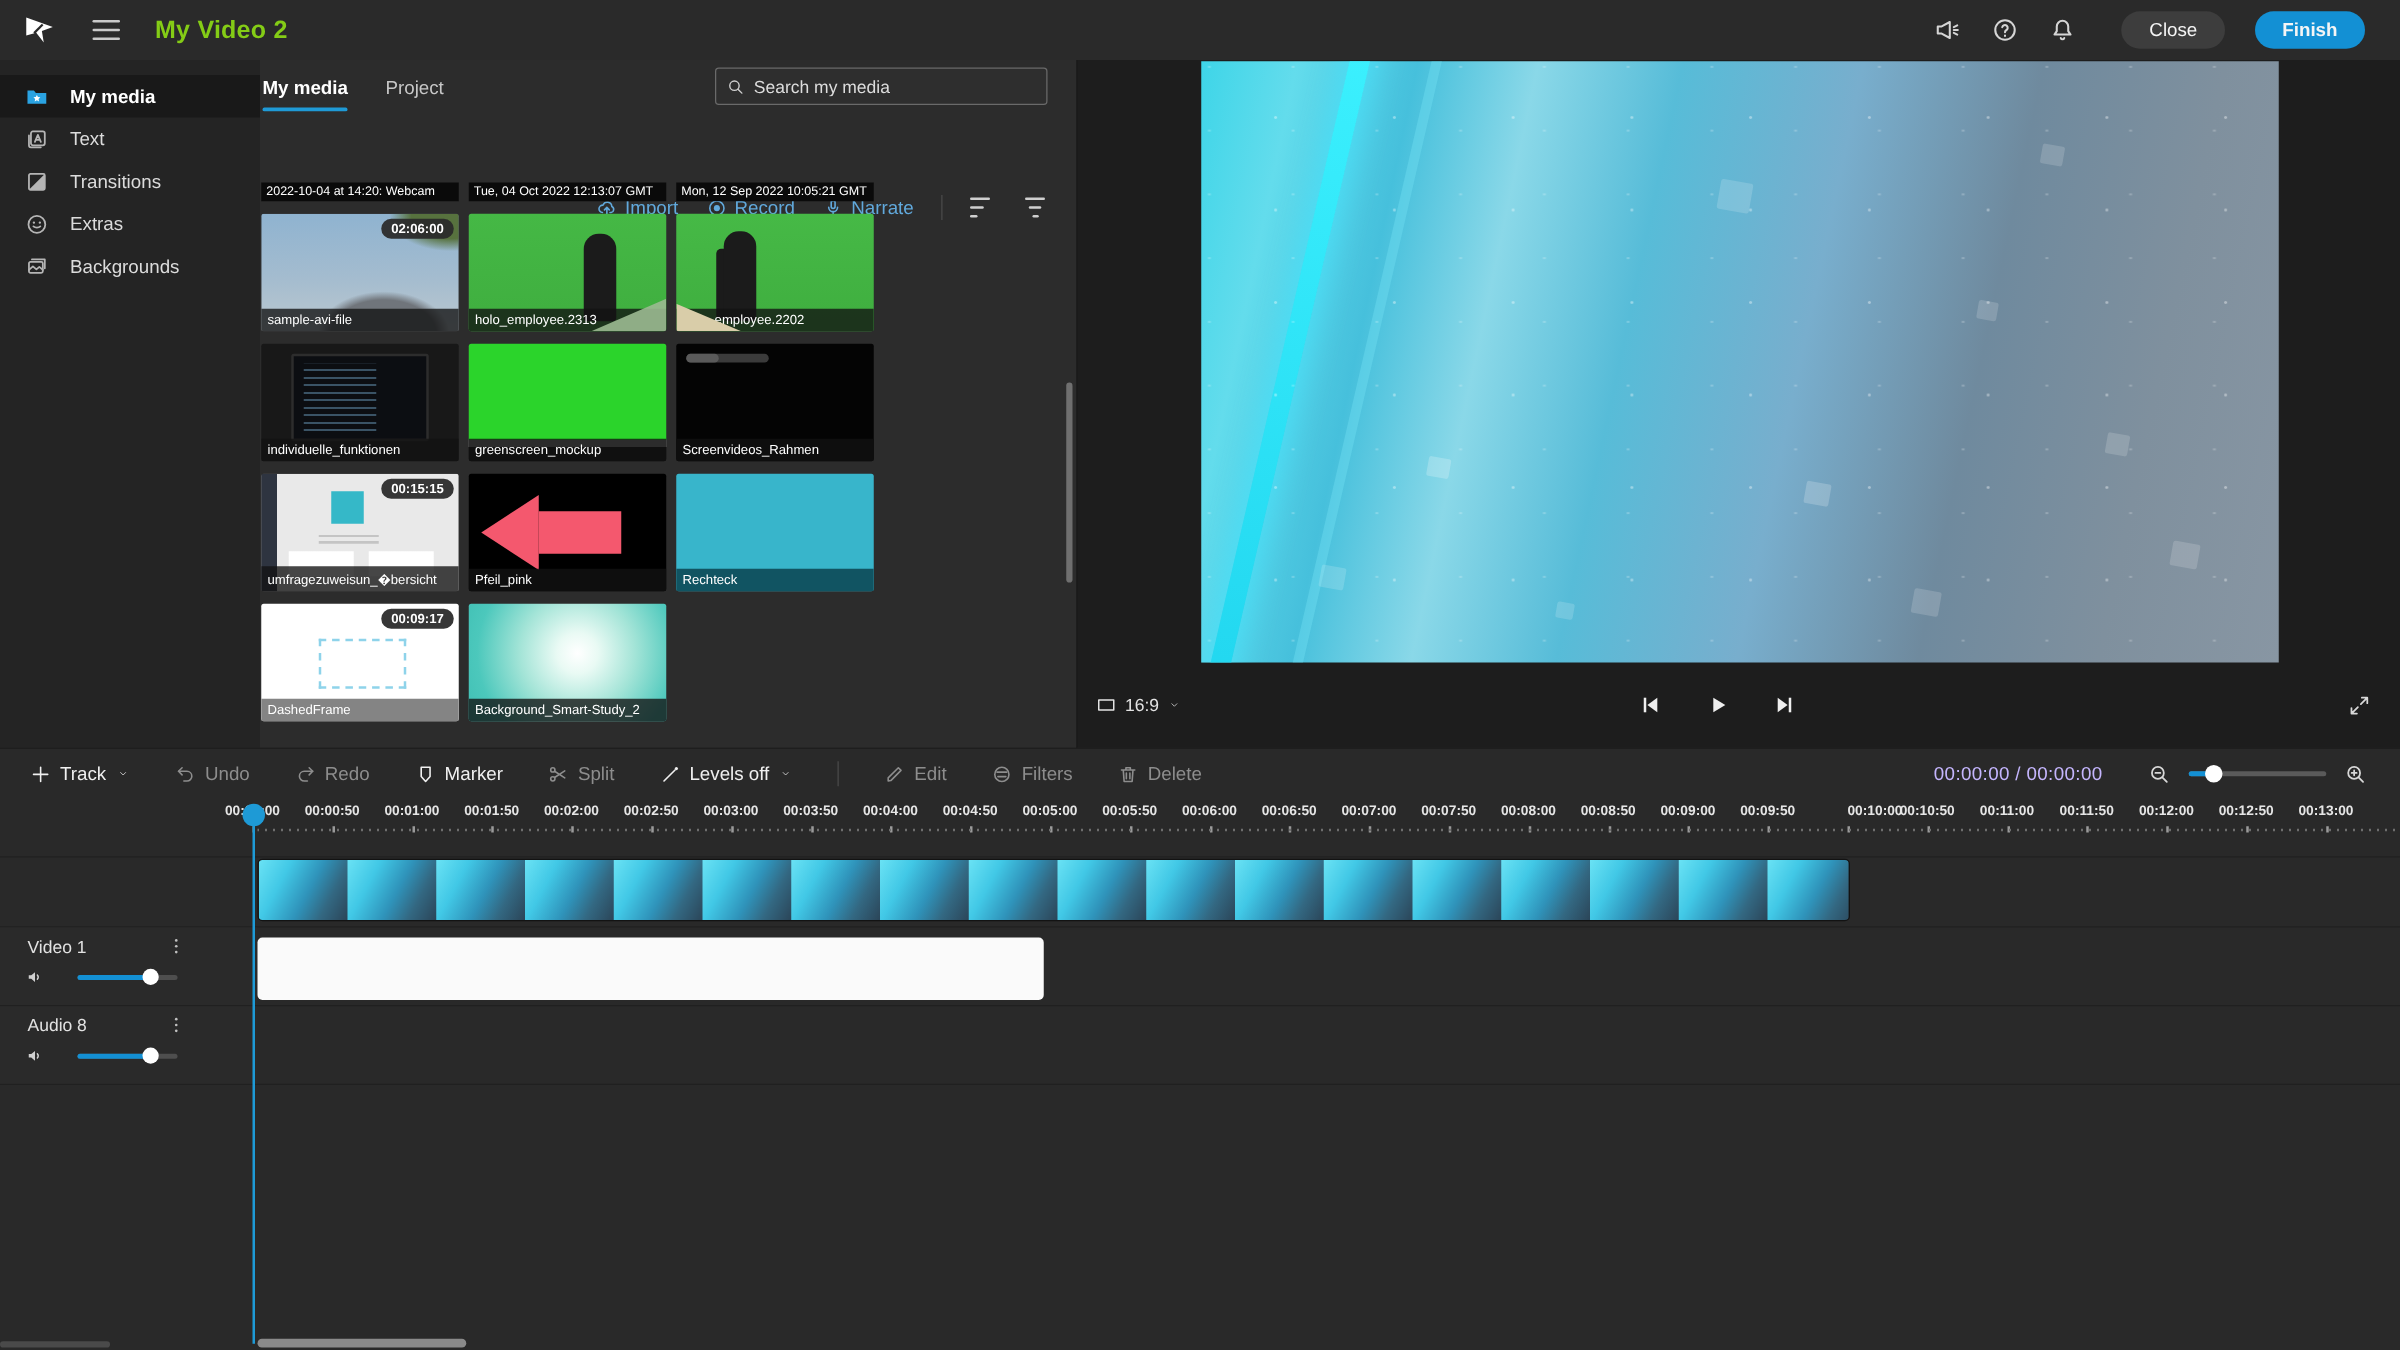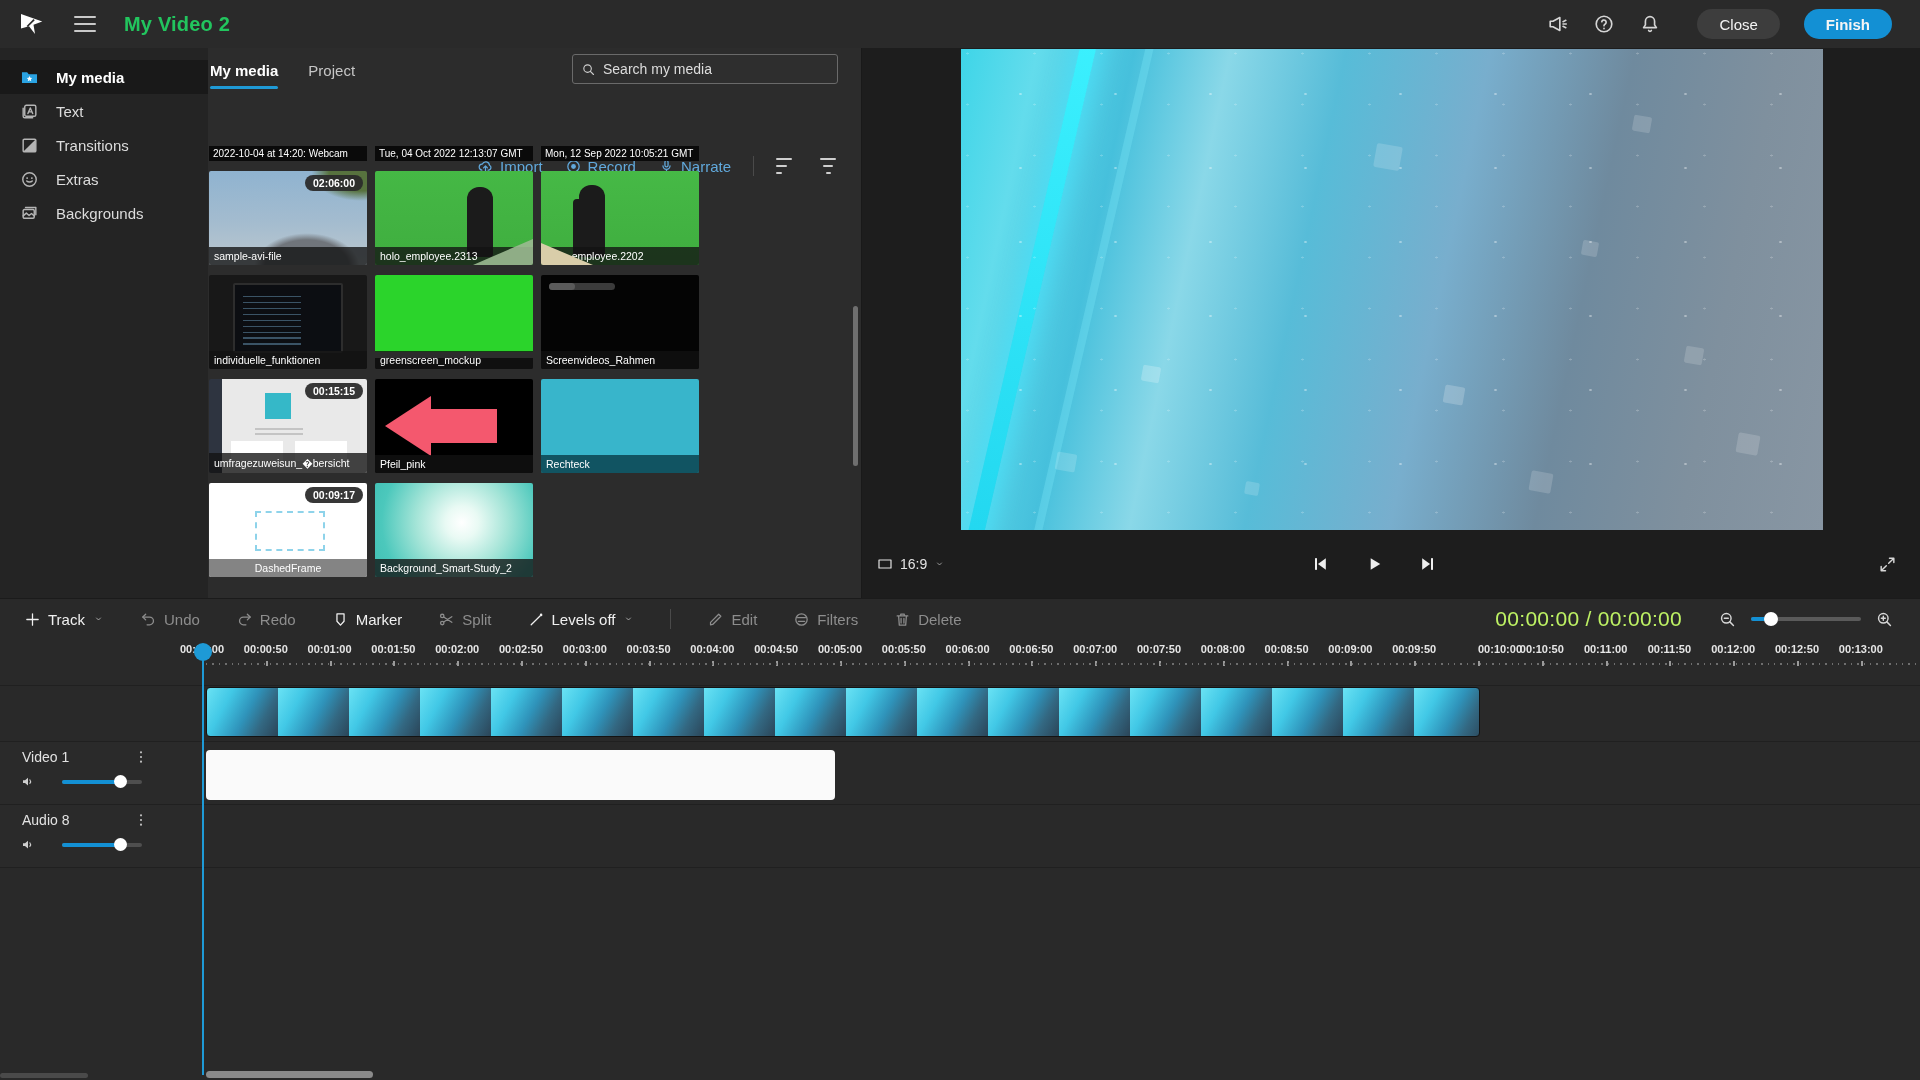--- a/index.html
+++ b/index.html
@@ -8,21 +8,21 @@
   #app { position:relative; width:1920px; height:1080px; background:#292929; }
 
   svg { display:block; }
   .ic { stroke:currentColor; fill:none; stroke-width:1.8; stroke-linecap:round; stroke-linejoin:round; }
 
   
   #topbar { position:absolute; left:0; top:0; width:1920px; height:48px; background:#2a2a2a; display:flex; align-items:center; z-index:30; }
   .logo { margin-left:16px; width:30px; height:30px; color:#ffffff; }
   .hamburger { margin-left:28px; width:22px; height:16px; display:flex; flex-direction:column; justify-content:space-between; cursor:pointer; }
   .hamburger i { display:block; height:2px; background:#c9c9c9; border-radius:1px; }
-  #doc-title { margin-left:28px; font-size:20px; font-weight:bold; color:#22c55e; letter-spacing:.2px; }
+  #doc-title { margin-left:28px; font-size:20px; font-weight:bold; color:#84cc16; letter-spacing:.2px; }
   .topbar-right { margin-left:auto; display:flex; align-items:center; gap:24px; padding-right:28px; }
   .tb-icon { width:22px; height:22px; color:#d5d5d5; cursor:pointer; }
   .pill-btn { height:30px; border:none; border-radius:16px; font-family:inherit; font-size:15px; color:#f5f5f5; padding:0 22px; cursor:pointer; }
   #close-btn { background:#3d3d3d; margin-left:12px; }
   #finish-btn { background:#1390d4; font-weight:bold; }
 
   
   #sidebar { position:absolute; left:0; top:48px; width:208px; height:550px; background:#242424; z-index:10; }
   .side-item { display:flex; align-items:center; height:34px; padding-left:20px; cursor:pointer; color:#dcdcdc; }
   .side-item:first-child { margin-top:12px; }
@@ -94,21 +94,21 @@
       linear-gradient(90deg,#2e3440 0 13px,transparent 13px) no-repeat,
       #e9e9e9; }
   .card[data-thumb="webpage"]::before { content:""; position:absolute; left:46px; top:46px; width:48px; height:10px;
       background:repeating-linear-gradient(0deg,#c4c4c4 0 2px,transparent 2px 5px); }
   .card[data-thumb="teal-solid"] { background:#38b5cb; }
   .card[data-thumb="teal-solid"] .fname { background:rgba(8,62,74,.82); }
   .card[data-thumb="pink-arrow"] { background:#000000; }
   .card[data-thumb="pink-arrow"]::before { content:""; position:absolute; left:10px; top:50%; margin-top:-30px;
       border-top:30px solid transparent; border-bottom:30px solid transparent; border-right:46px solid #f4586e; }
   .card[data-thumb="pink-arrow"]::after { content:""; position:absolute; left:56px; top:50%; margin-top:-17px; width:66px; height:34px; background:#f4586e; }
-  .card[data-thumb="dashed-frame"] { background:#ffffff;text-align:center; }
+  .card[data-thumb="dashed-frame"] { background:#ffffff; }
   .card[data-thumb="dashed-frame"]::before { content:""; position:absolute; left:46px; top:28px; width:66px; height:36px;
       border:2px dashed #8ed3ea; }
   .card[data-thumb="dashed-frame"] .fname { background:rgba(110,110,110,.85); }
   .card[data-thumb="teal-glow"] { background:radial-gradient(circle at 55% 42%, #ffffff 0%, #e9faf4 16%, #a3e4d7 45%, #4cc8bc 78%, #3fbfb4 100%); }
 
   #media-scrollbar { position:absolute; right:3px; top:258px; width:5px; height:160px; background:#6f6f6f; border-radius:3px; cursor:pointer; }
 
   
   #preview-panel { position:absolute; left:861px; top:48px; width:1059px; height:550px; background:#1d1d1d; border-left:1px solid #191919; z-index:8; }
   #video { position:absolute; left:99px; top:1px; width:862px; height:481px; overflow:hidden;
@@ -143,21 +143,21 @@
   
   #timeline { position:absolute; left:0; top:598px; width:1920px; height:482px; background:#292929; border-top:1px solid #1b1b1b; }
   #tl-toolbar { position:absolute; left:0; top:0; width:1920px; height:40px; display:flex; align-items:center; }
   .tl-left { display:flex; align-items:center; gap:36px; padding-left:24px; }
   .tl-btn { display:flex; align-items:center; gap:7px; font-size:15px; color:#f0f0f0; cursor:pointer; white-space:nowrap; }
   .tl-btn svg { width:17px; height:17px; }
   .tl-btn.disabled { color:#8d8d8d; cursor:default; }
   .tl-sep { width:1px; height:20px; background:#4a4a4a; }
   .chev { width:11px !important; height:8px !important; margin-left:1px; }
   .tl-right { margin-left:auto; display:flex; align-items:center; padding-right:26px; }
-  #timecode { font-size:21px; color:#bef264; letter-spacing:.3px; }
+  #timecode { font-size:15px; color:#c4b5fd; letter-spacing:.3px; }
   .zoom-ic { width:19px; height:19px; color:#d8d8d8; cursor:pointer; }
   #zoom-out { margin-left:36px; }
   .zoom-slider { position:relative; width:110px; height:14px; margin:0 14px; cursor:pointer; }
   .zoom-slider .trk { position:absolute; left:0; right:0; top:5px; height:4px; background:#5a5a5a; border-radius:2px; }
   .zoom-slider .fill { position:absolute; left:0; width:18%; top:5px; height:4px; background:#1390d4; border-radius:2px; }
   .zoom-slider .knob { position:absolute; left:18%; top:0; width:14px; height:14px; margin-left:-7px; background:#ffffff; border-radius:50%; }
 
   
   #ruler { position:absolute; left:0; top:40px; width:1920px; height:34px; cursor:pointer; }
   .ruler-label { position:absolute; top:4px; transform:translateX(-50%); font-size:11px; font-weight:bold; color:#e6e6e6; white-space:nowrap; }

